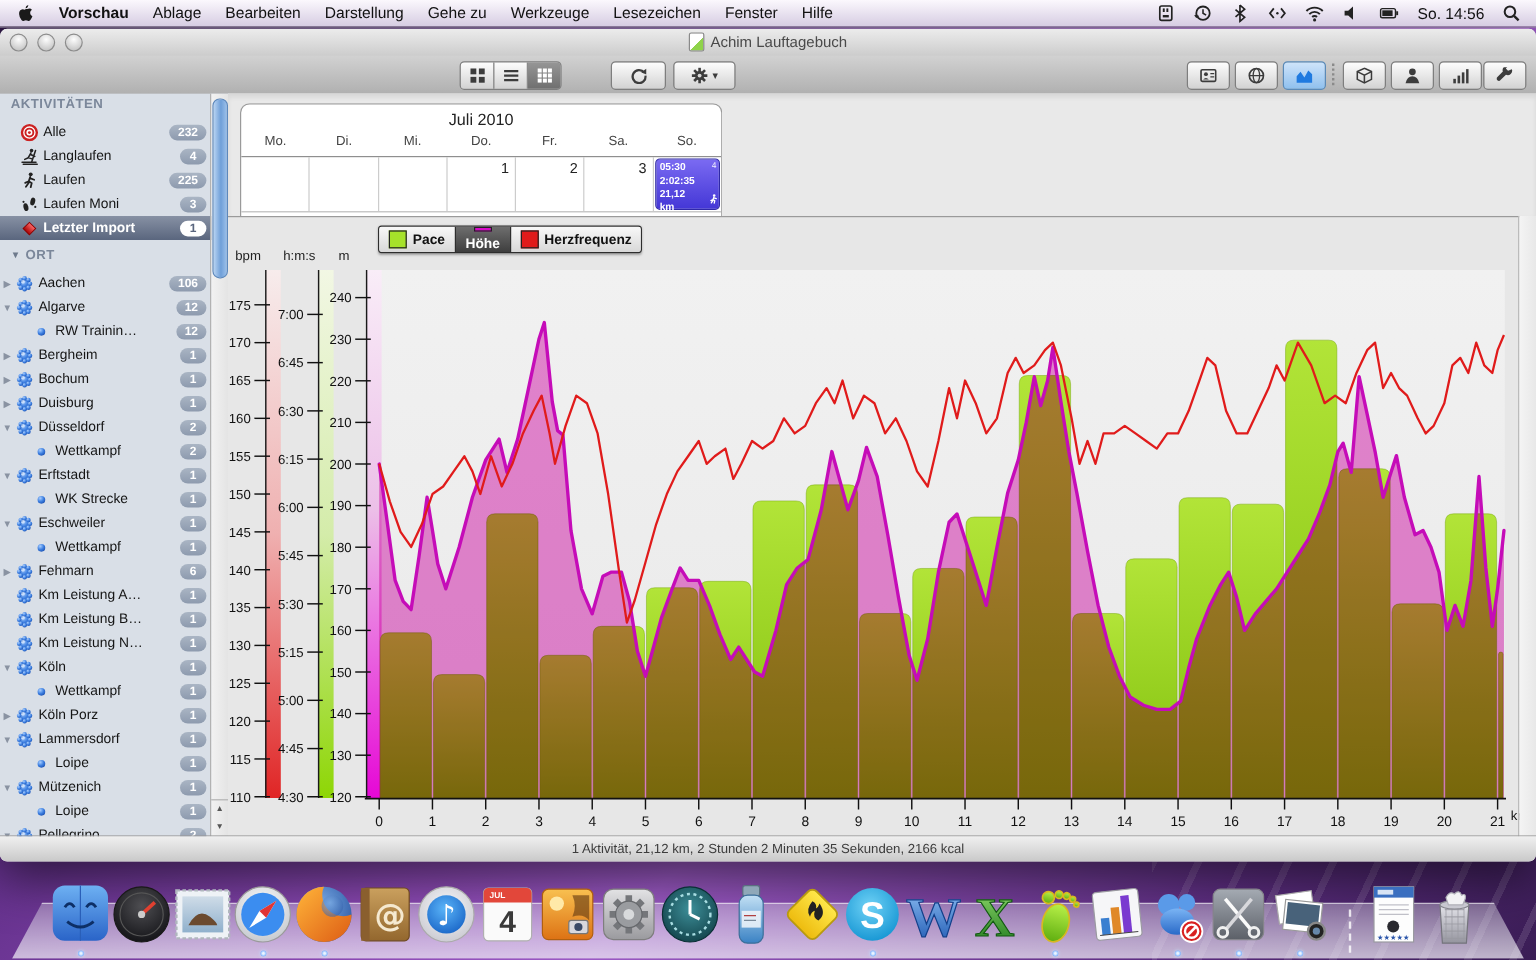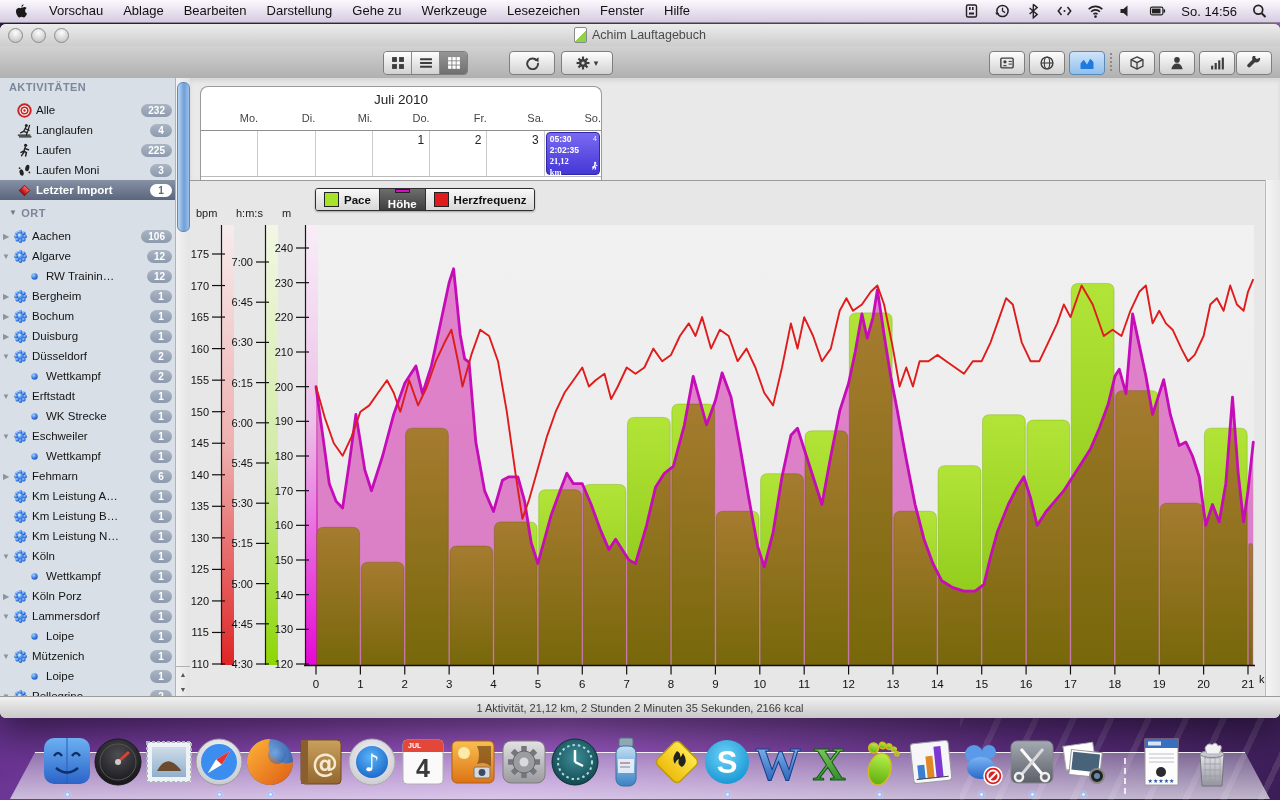--- a/index.html
+++ b/index.html
@@ -8,21 +8,21 @@
     linear-gradient(135deg,#2e1844 0%,#5a2b82 30%,#8a48b2 52%,#9b59c4 62%,#5c2d80 85%,#3a1d55 100%);}
   .aurora{position:absolute;right:0;top:600px;width:320px;height:200px;pointer-events:none;
     background:repeating-linear-gradient(115deg,transparent 0 14px,rgba(255,255,255,.14) 14px 20px,transparent 20px 34px);opacity:.8;}
   
   .menubar{position:absolute;left:0;top:0;width:1280px;height:22px;
     background:linear-gradient(#fbf8fd,#d6cce2);border-bottom:1px solid #8f8599;
     display:flex;align-items:center;font-size:13px;color:#111;z-index:40;}
   .mb-left{display:flex;align-items:center;height:22px;}
   .mb-apple{padding:0 10px 0 14px;display:flex;align-items:center;}
   .mb-item{padding:0 10px;line-height:22px;}
-  .mb-bold{font-weight:normal;}
+  .mb-bold{font-weight:bold;}
   .mb-right{margin-left:auto;display:flex;align-items:center;height:22px;}
   #status-icons{display:flex;align-items:center;}
   #status-icons .st-ic{padding:0 7px;display:flex;align-items:center;}
   .mb-clock{padding:0 8px;font-size:13px;}
   .mb-spot{padding:0 12px 0 6px;display:flex;align-items:center;}
   
   .window{position:absolute;left:0;top:24px;width:1280px;height:694px;border-radius:6px 6px 6px 6px;
     box-shadow:0 14px 40px rgba(0,0,0,.55);background:#e8e8e8;}
   .titlebar{position:absolute;left:0;top:0;width:1280px;height:22px;border-radius:6px 6px 0 0;
     background:linear-gradient(#ececec,#cdcdcd);border-bottom:1px solid #a5a5a5;}
@@ -65,29 +65,29 @@
     display:flex;flex-direction:column;align-items:center;justify-content:space-around;color:#555;font-size:7px;}
   
   .mainarea{position:absolute;left:190px;top:54px;width:1090px;height:619px;background:#e9e9e9;}
   .calpane{position:absolute;left:0;top:0;width:1090px;height:102px;background:#e9e9e9;
     box-shadow:inset 0 3px 4px rgba(0,0,0,.08);}
   .calcard{position:absolute;left:10px;top:8px;width:400px;height:94px;background:#fff;
     border:1px solid #9a9a9a;border-bottom:none;border-radius:8px 8px 0 0;overflow:hidden;}
   .cal-title{height:25px;display:flex;align-items:center;justify-content:center;
     font-size:13.5px;font-weight:normal;color:#222;}
   .cal-wd{display:flex;height:18px;border-bottom:1px solid #8f8f8f;}
-  .cal-wd div{flex:1;text-align:right;font-size:11px;color:#444;}
+  .cal-wd div{flex:1;text-align:center;font-size:11px;color:#444;}
   .cal-row{display:flex;height:45px;border-bottom:1px solid #bbb;}
   .cal-cell{flex:1;position:relative;border-left:1px solid #ccc;}
   .cal-cell:first-child{border-left:none;}
   .cal-day{position:absolute;top:2px;right:5px;font-size:12px;color:#222;}
   .cal-evt{position:absolute;inset:1px;border-radius:4px;border:1px solid #2f28a8;
     background:linear-gradient(#7a6af2,#4437d6);color:#fff;font-size:8.5px;font-weight:bold;
     padding:1px 0 0 3px;line-height:1.3;}
-  .cal-evt .l3{display:flex;align-items:center;gap:15px;font-family:Liberation Serif, serif;}
+  .cal-evt .l3{display:flex;align-items:center;gap:15px;}
   .evt-day{position:absolute;top:1px;right:2px;font-size:7px;font-weight:normal;opacity:.9;}
   .chartpane{position:absolute;left:0;top:102px;width:1090px;height:517px;background:#e7e7e7;
     border-top:1px solid #9a9a9a;}
   #chart-svg{position:absolute;left:0;top:0;width:1090px;height:517px;}
   .legend{position:absolute;left:125px;top:7px;height:21px;display:flex;z-index:5;
     border:1px solid #2e2e2e;border-radius:3px;overflow:hidden;box-shadow:0 1px 2px rgba(0,0,0,.3);}
   .leg-cell{display:flex;align-items:center;gap:5px;padding:0 8px;font-size:11.5px;font-weight:bold;
     background:linear-gradient(#f8f8f8,#d8d8d8);color:#111;border-left:1px solid #2e2e2e;}
   .leg-cell:first-child{border-left:none;}
   .leg-cell.sel{background:linear-gradient(#6e6e6e,#3e3e3e);color:#fff;flex-direction:column;}

